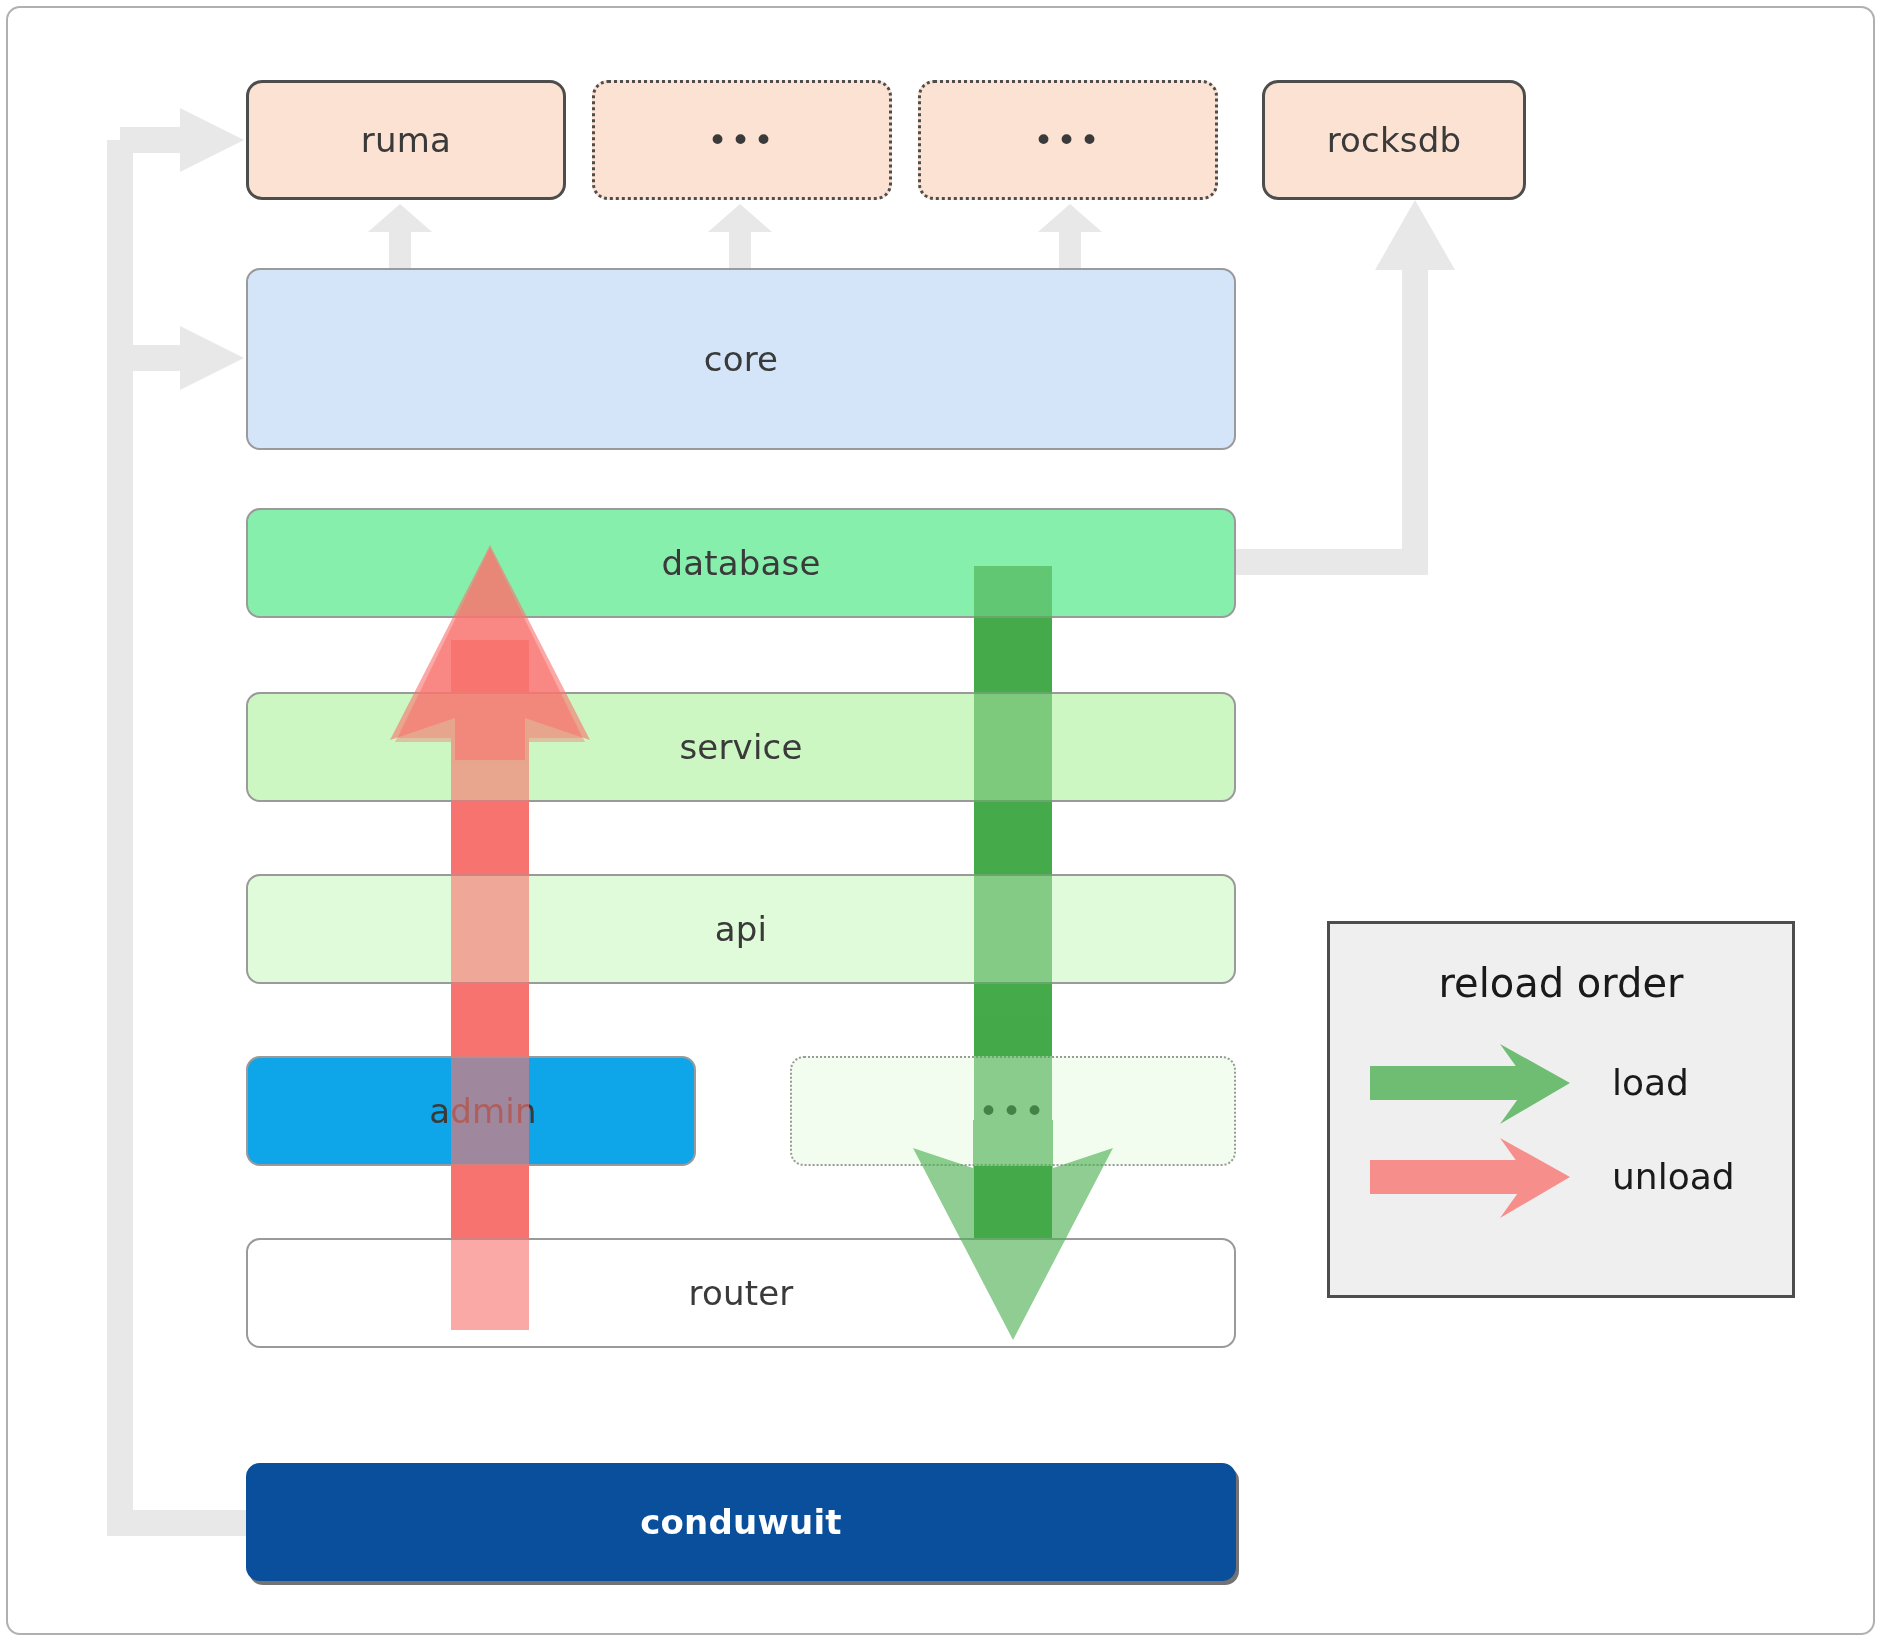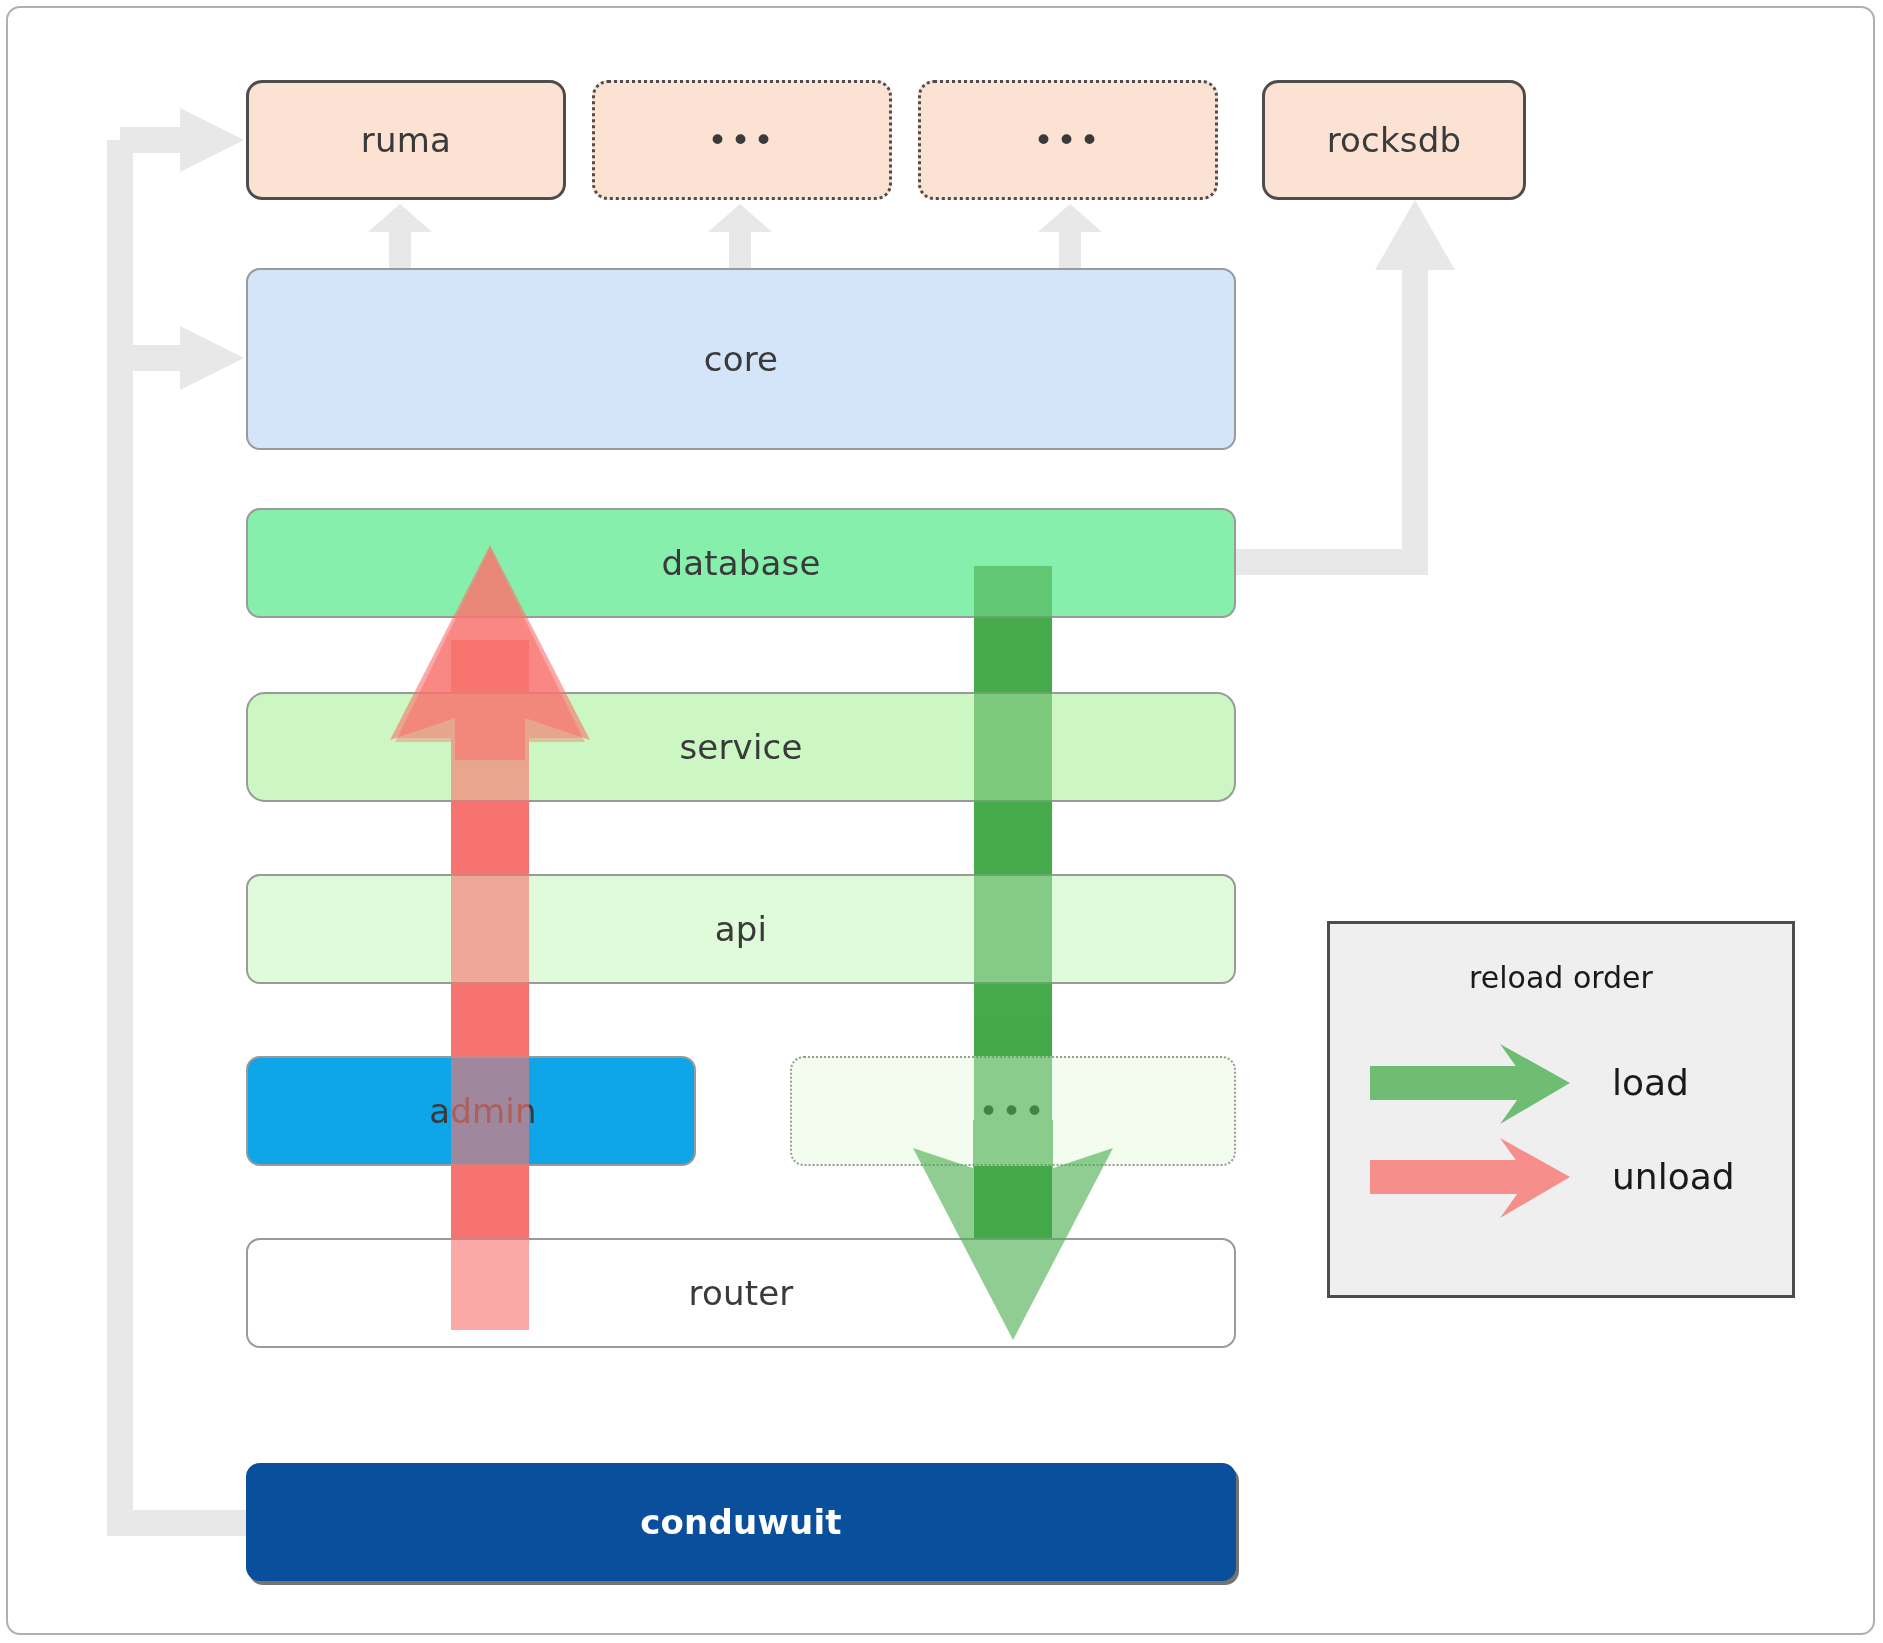--- a/index.html
+++ b/index.html
@@ -101,21 +101,21 @@
     background: #efefef;
     border: 3px solid #4d4d4d;
     box-sizing: border-box;
     z-index: 8;
   }
   .legend-title {
     position: absolute;
     left: 0; right: 0;
     top: 36px;
     text-align: center;
-    font-size: 30px;
+    font-size: 40px;
     color: #1a1a1a;
   }
   .legend-row-label {
     position: absolute;
     font-size: 36px;
     color: #1a1a1a;
   }
   .svg-layer {
     position: absolute;
     left: 0;
@@ -193,21 +193,21 @@
   </div>
 
   <div class="node core" style="left:246px; top:268px; width:990px; height:182px;">
     <span>core</span>
   </div>
 
   <div class="node db" style="left:246px; top:508px; width:990px; height:110px;">
     <span>database</span>
   </div>
 
-  <div class="node service" style="left:246px; top:692px; width:990px; height:110px;border-radius:19px;">
+  <div class="node service" style="left:246px; top:692px; width:990px; height:110px;">
     <span>service</span>
   </div>
 
   <div class="node api" style="left:246px; top:874px; width:990px; height:110px;align-items:center;">
     <span>api</span>
   </div>
 
   <div class="node admin" style="left:246px; top:1056px; width:450px; height:110px;">
     <span>admin</span>
   </div>

